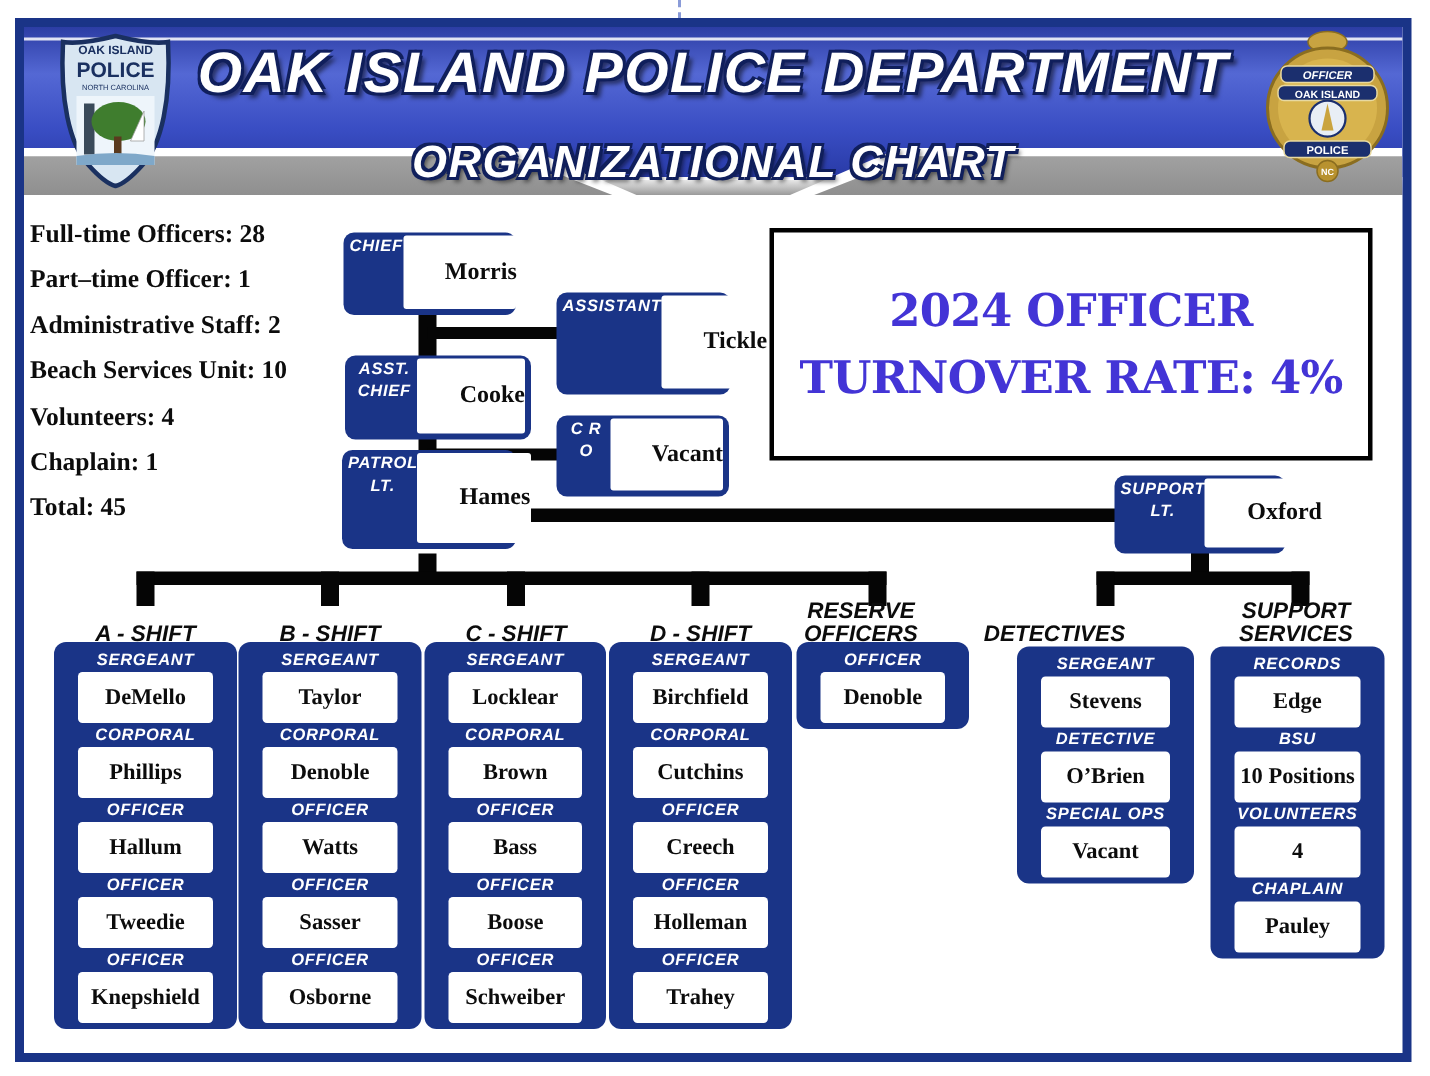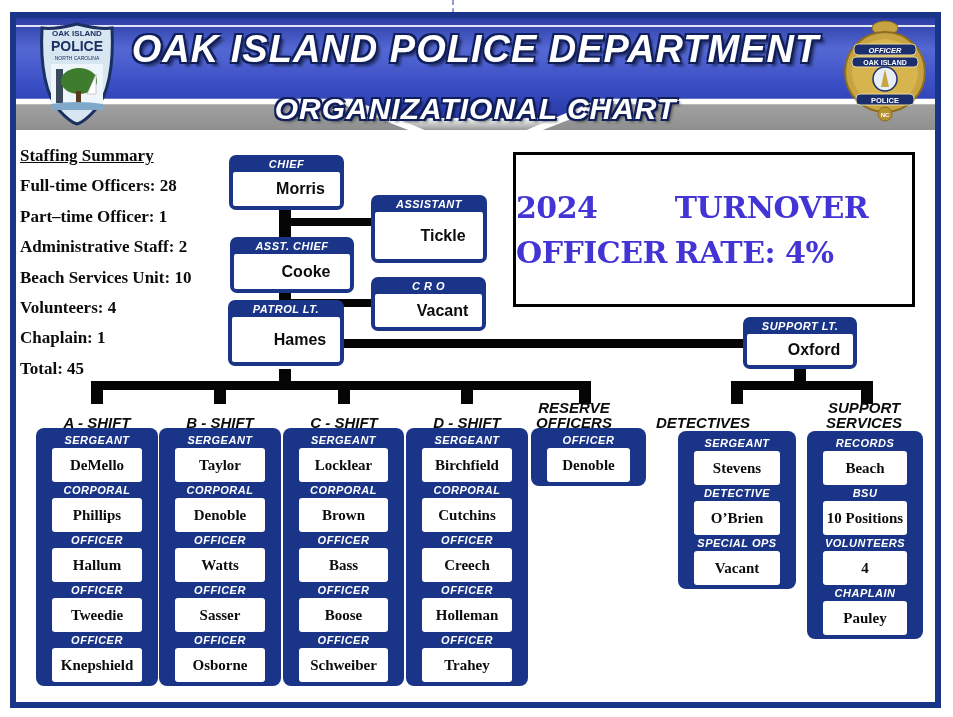--- a/index.html
+++ b/index.html
@@ -29,32 +29,32 @@
   .patch{position:absolute;left:22px;top:4px;}
   .badge{position:absolute;left:825px;top:0px;}
   
   .staffing{position:absolute;left:20px;top:141px;width:215px;
             font-family:"Liberation Serif",serif;font-weight:bold;font-size:17px;color:#0c0c0c;
             line-height:30.4px;}
   .staffing .st-title{text-decoration:underline;}
   
   .callout{position:absolute;left:513px;top:152px;width:402px;height:155px;
            border:3px solid #000;background:#fff;box-sizing:border-box;
-           display:flex;align-items:center;justify-content:center;}
+           display:flex;flex-direction:column;align-items:center;justify-content:center;}
   .callout div{font-family:"DejaVu Serif",serif;font-weight:bold;font-size:30px;line-height:45px;
                color:#4334d6;letter-spacing:-0.5px;}
   
   .cn{position:absolute;background:#050505;}
   
   .node{position:absolute;background:#1a3487;border-radius:7px;box-sizing:border-box;
-        padding:2px 4px 4px 4px;display:flex;flex-direction:column;}
+        padding:2px 4px 4px 4px;display:flex;flex-direction:row;}
   .node .strip{height:15px;line-height:15px;text-align:center;color:#ffffff;
                font-size:11px;font-weight:bold;font-style:italic;letter-spacing:.5px;}
   .node .cell{flex:1;background:#ffffff;border-radius:2px;display:flex;align-items:center;justify-content:center;
-              font-family:Liberation Sans, sans-serif;font-weight:bold;font-size:16px;color:#0c0c0c;padding-left:28px;}
+              font-family:Liberation Serif, serif;font-weight:bold;font-size:16px;color:#0c0c0c;padding-left:28px;}
   
   .blabel{position:absolute;width:110px;height:31px;display:flex;align-items:flex-end;justify-content:center;
           text-align:center;font-size:15px;line-height:15px;font-weight:bold;font-style:italic;color:#0c0c0c;}
   
   .col{position:absolute;background:#1a3487;border-radius:8px;box-sizing:border-box;padding:4px 16px;}
   .col .strip{height:16px;line-height:16px;text-align:center;color:#ffffff;
               font-size:11px;font-weight:bold;font-style:italic;letter-spacing:.5px;}
   .col .cell{height:34px;background:#ffffff;border-radius:3px;display:flex;align-items:center;justify-content:center;
              font-family:"Liberation Serif",serif;font-weight:bold;font-size:15px;color:#0c0c0c;}
   svg text{font-family:"Liberation Sans",sans-serif;}
@@ -103,21 +103,20 @@
       <rect x="15" y="76" width="58" height="11" rx="4" fill="#1b2f6e" stroke="#e8d9a0" stroke-width="1"></rect>
       <circle cx="44" cy="96" r="7" fill="#b8922f" stroke="#8a6d20"></circle>
       <text x="44" y="34.5" text-anchor="middle" font-size="7.5" font-weight="bold" font-style="italic" fill="#ffffff">OFFICER</text>
       <text x="44" y="47" text-anchor="middle" font-size="7" font-weight="bold" fill="#ffffff">OAK ISLAND</text>
       <text x="44" y="84.5" text-anchor="middle" font-size="7.5" font-weight="bold" fill="#ffffff">POLICE</text>
       <text x="44" y="98.5" text-anchor="middle" font-size="6" font-weight="bold" fill="#ffffff">NC</text>
     </svg>
   </div>
 
   <div class="staffing">
-    <div class="st-title">Staffing Summary</div>
     <div>Full-time Officers: 28</div>
     <div>Part–time Officer: 1</div>
     <div>Administrative Staff: 2</div>
     <div>Beach Services Unit: 10</div>
     <div>Volunteers: 4</div>
     <div>Chaplain: 1</div>
     <div>Total: 45</div>
   </div>
 
   <div class="callout">
@@ -238,21 +237,21 @@
     <div class="strip">SERGEANT</div>
     <div class="cell">Stevens</div>
     <div class="strip">DETECTIVE</div>
     <div class="cell">O’Brien</div>
     <div class="strip">SPECIAL OPS</div>
     <div class="cell">Vacant</div>
   </div>
 
   <div class="col" style="left:807px;top:431px;width:116px">
     <div class="strip">RECORDS</div>
-    <div class="cell">Beach</div>
+    <div class="cell">Edge</div>
     <div class="strip">BSU</div>
     <div class="cell">10 Positions</div>
     <div class="strip">VOLUNTEERS</div>
     <div class="cell">4</div>
     <div class="strip">CHAPLAIN</div>
     <div class="cell">Pauley</div>
   </div>
 
 </div>
 

